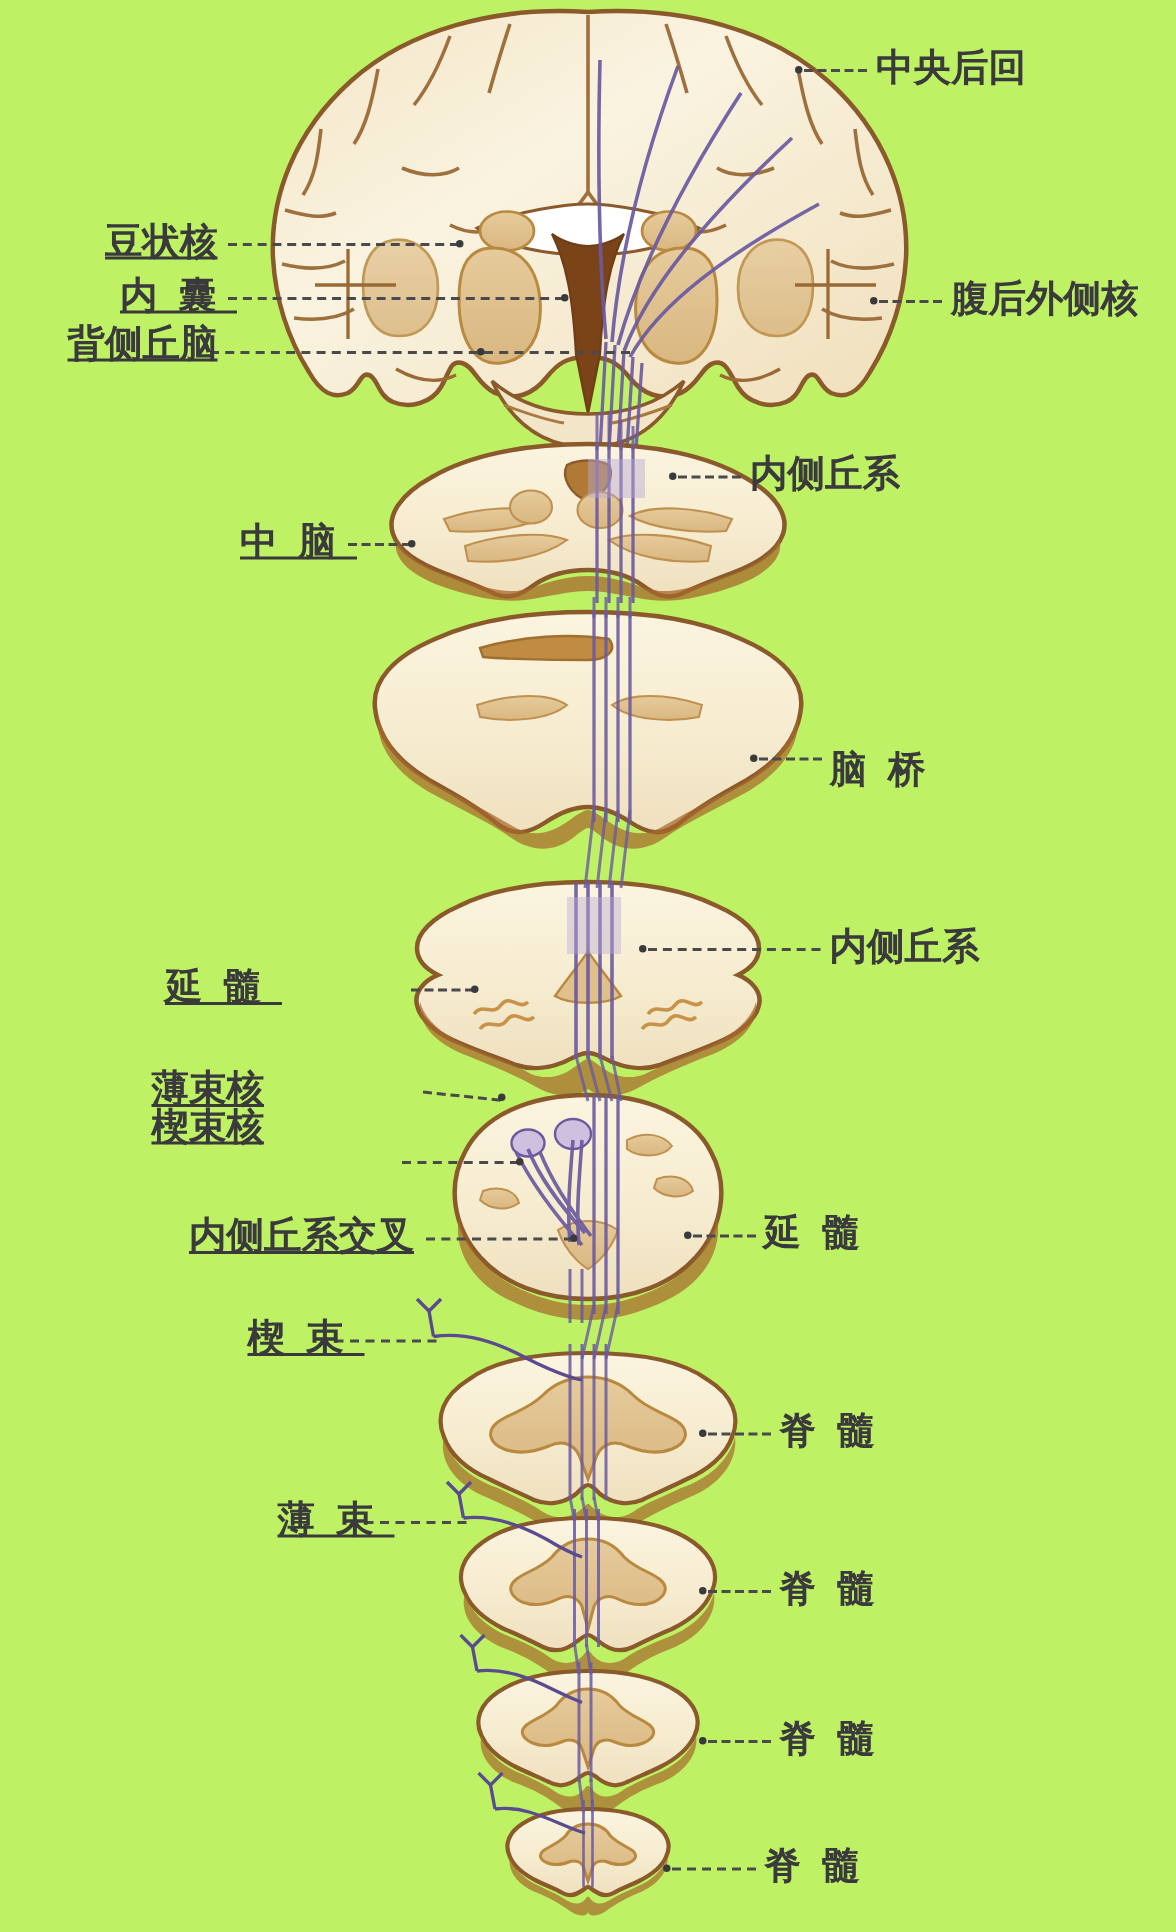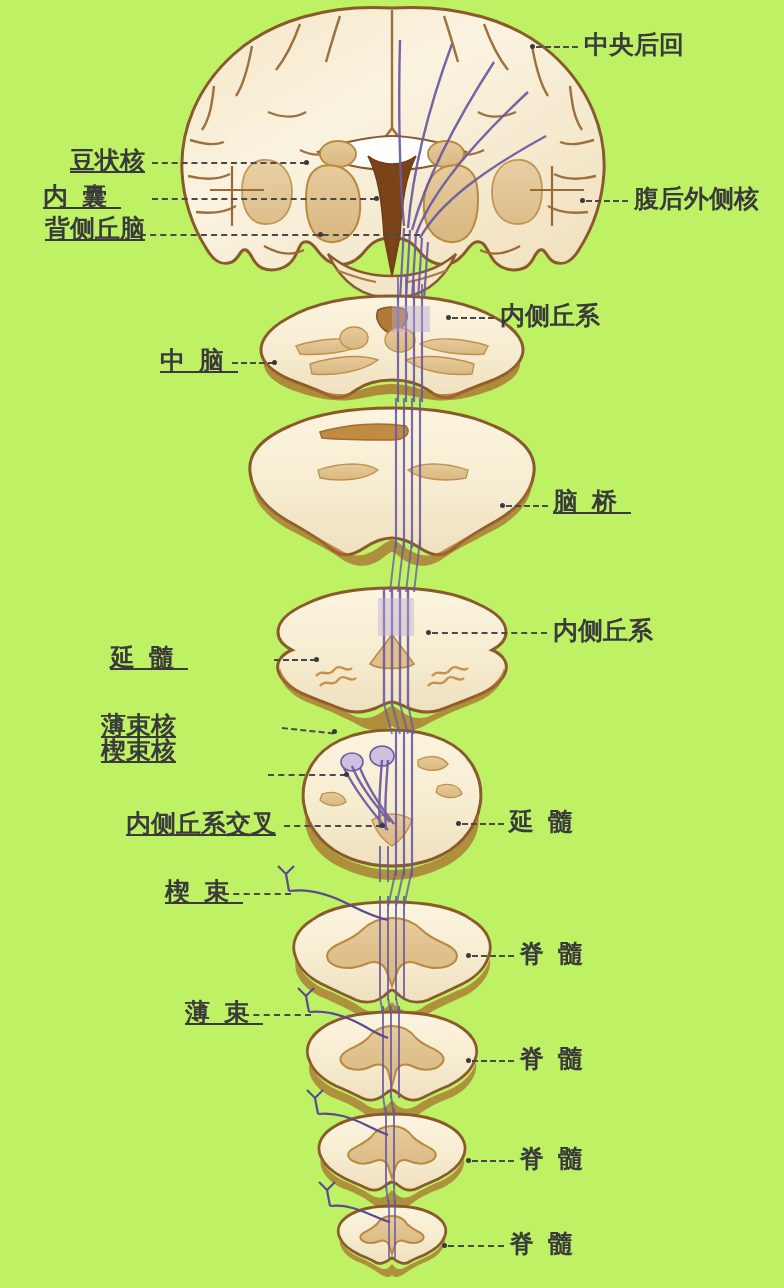--- a/index.html
+++ b/index.html
@@ -587,21 +587,21 @@
     <div class="leader" style="left:586px; top:200px; width:42px;"></div>
     <div class="leader-dot" style="left:580px; top:198px;"></div>
     <div class="label" style="left:634px; top:186px;">腹后外侧核</div>
 
     <div class="leader" style="left:452px; top:317px; width:42px;"></div>
     <div class="leader-dot" style="left:446px; top:315px;"></div>
     <div class="label" style="left:500px; top:303px;">内侧丘系</div>
 
     <div class="leader" style="left:506px; top:505px; width:42px;"></div>
     <div class="leader-dot" style="left:500px; top:503px;"></div>
-    <div class="label spaced" style="left:553px; top:489px;text-decoration:underline;">脑桥</div>
+    <div class="label spaced" style="left:553px; top:500px;">脑桥</div>
 
     <div class="leader" style="left:432px; top:632px; width:115px;"></div>
     <div class="leader-dot" style="left:426px; top:630px;"></div>
     <div class="label" style="left:553px; top:618px;">内侧丘系</div>
 
     <div class="leader" style="left:462px; top:823px; width:42px;"></div>
     <div class="leader-dot" style="left:456px; top:821px;"></div>
     <div class="label spaced" style="left:509px; top:809px;">延髓</div>
 
     <div class="leader" style="left:472px; top:955px; width:42px;"></div>
@@ -621,21 +621,21 @@
     <div class="label spaced" style="left:509px; top:1231px;">脊髓</div>
   </div>
 
   <div>
     <div class="leader" style="left:152px; top:162px; width:154px;"></div>
     <div class="leader-dot" style="left:304px; top:160px;"></div>
     <div class="label right-anchor" style="right:639px; top:148px;">豆状核</div>
 
     <div class="leader" style="left:152px; top:198px; width:224px;"></div>
     <div class="leader-dot" style="left:374px; top:196px;"></div>
-    <div class="label right-anchor spaced" style="right:663px; top:184px;">内囊</div>
+    <div class="label right-anchor spaced" style="right:626px; top:184px;">内囊</div>
 
     <div class="leader" style="left:140px; top:234px; width:280px;"></div>
     <div class="leader-dot" style="left:318px; top:232px;"></div>
     <div class="label right-anchor" style="right:639px; top:216px;">背侧丘脑</div>
 
     <div class="leader" style="left:232px; top:362px; width:42px;"></div>
     <div class="leader-dot" style="left:272px; top:360px;"></div>
     <div class="label right-anchor spaced" style="right:546px; top:348px;">中脑</div>
 
     <div class="leader" style="left:274px; top:659px; width:42px;"></div>

